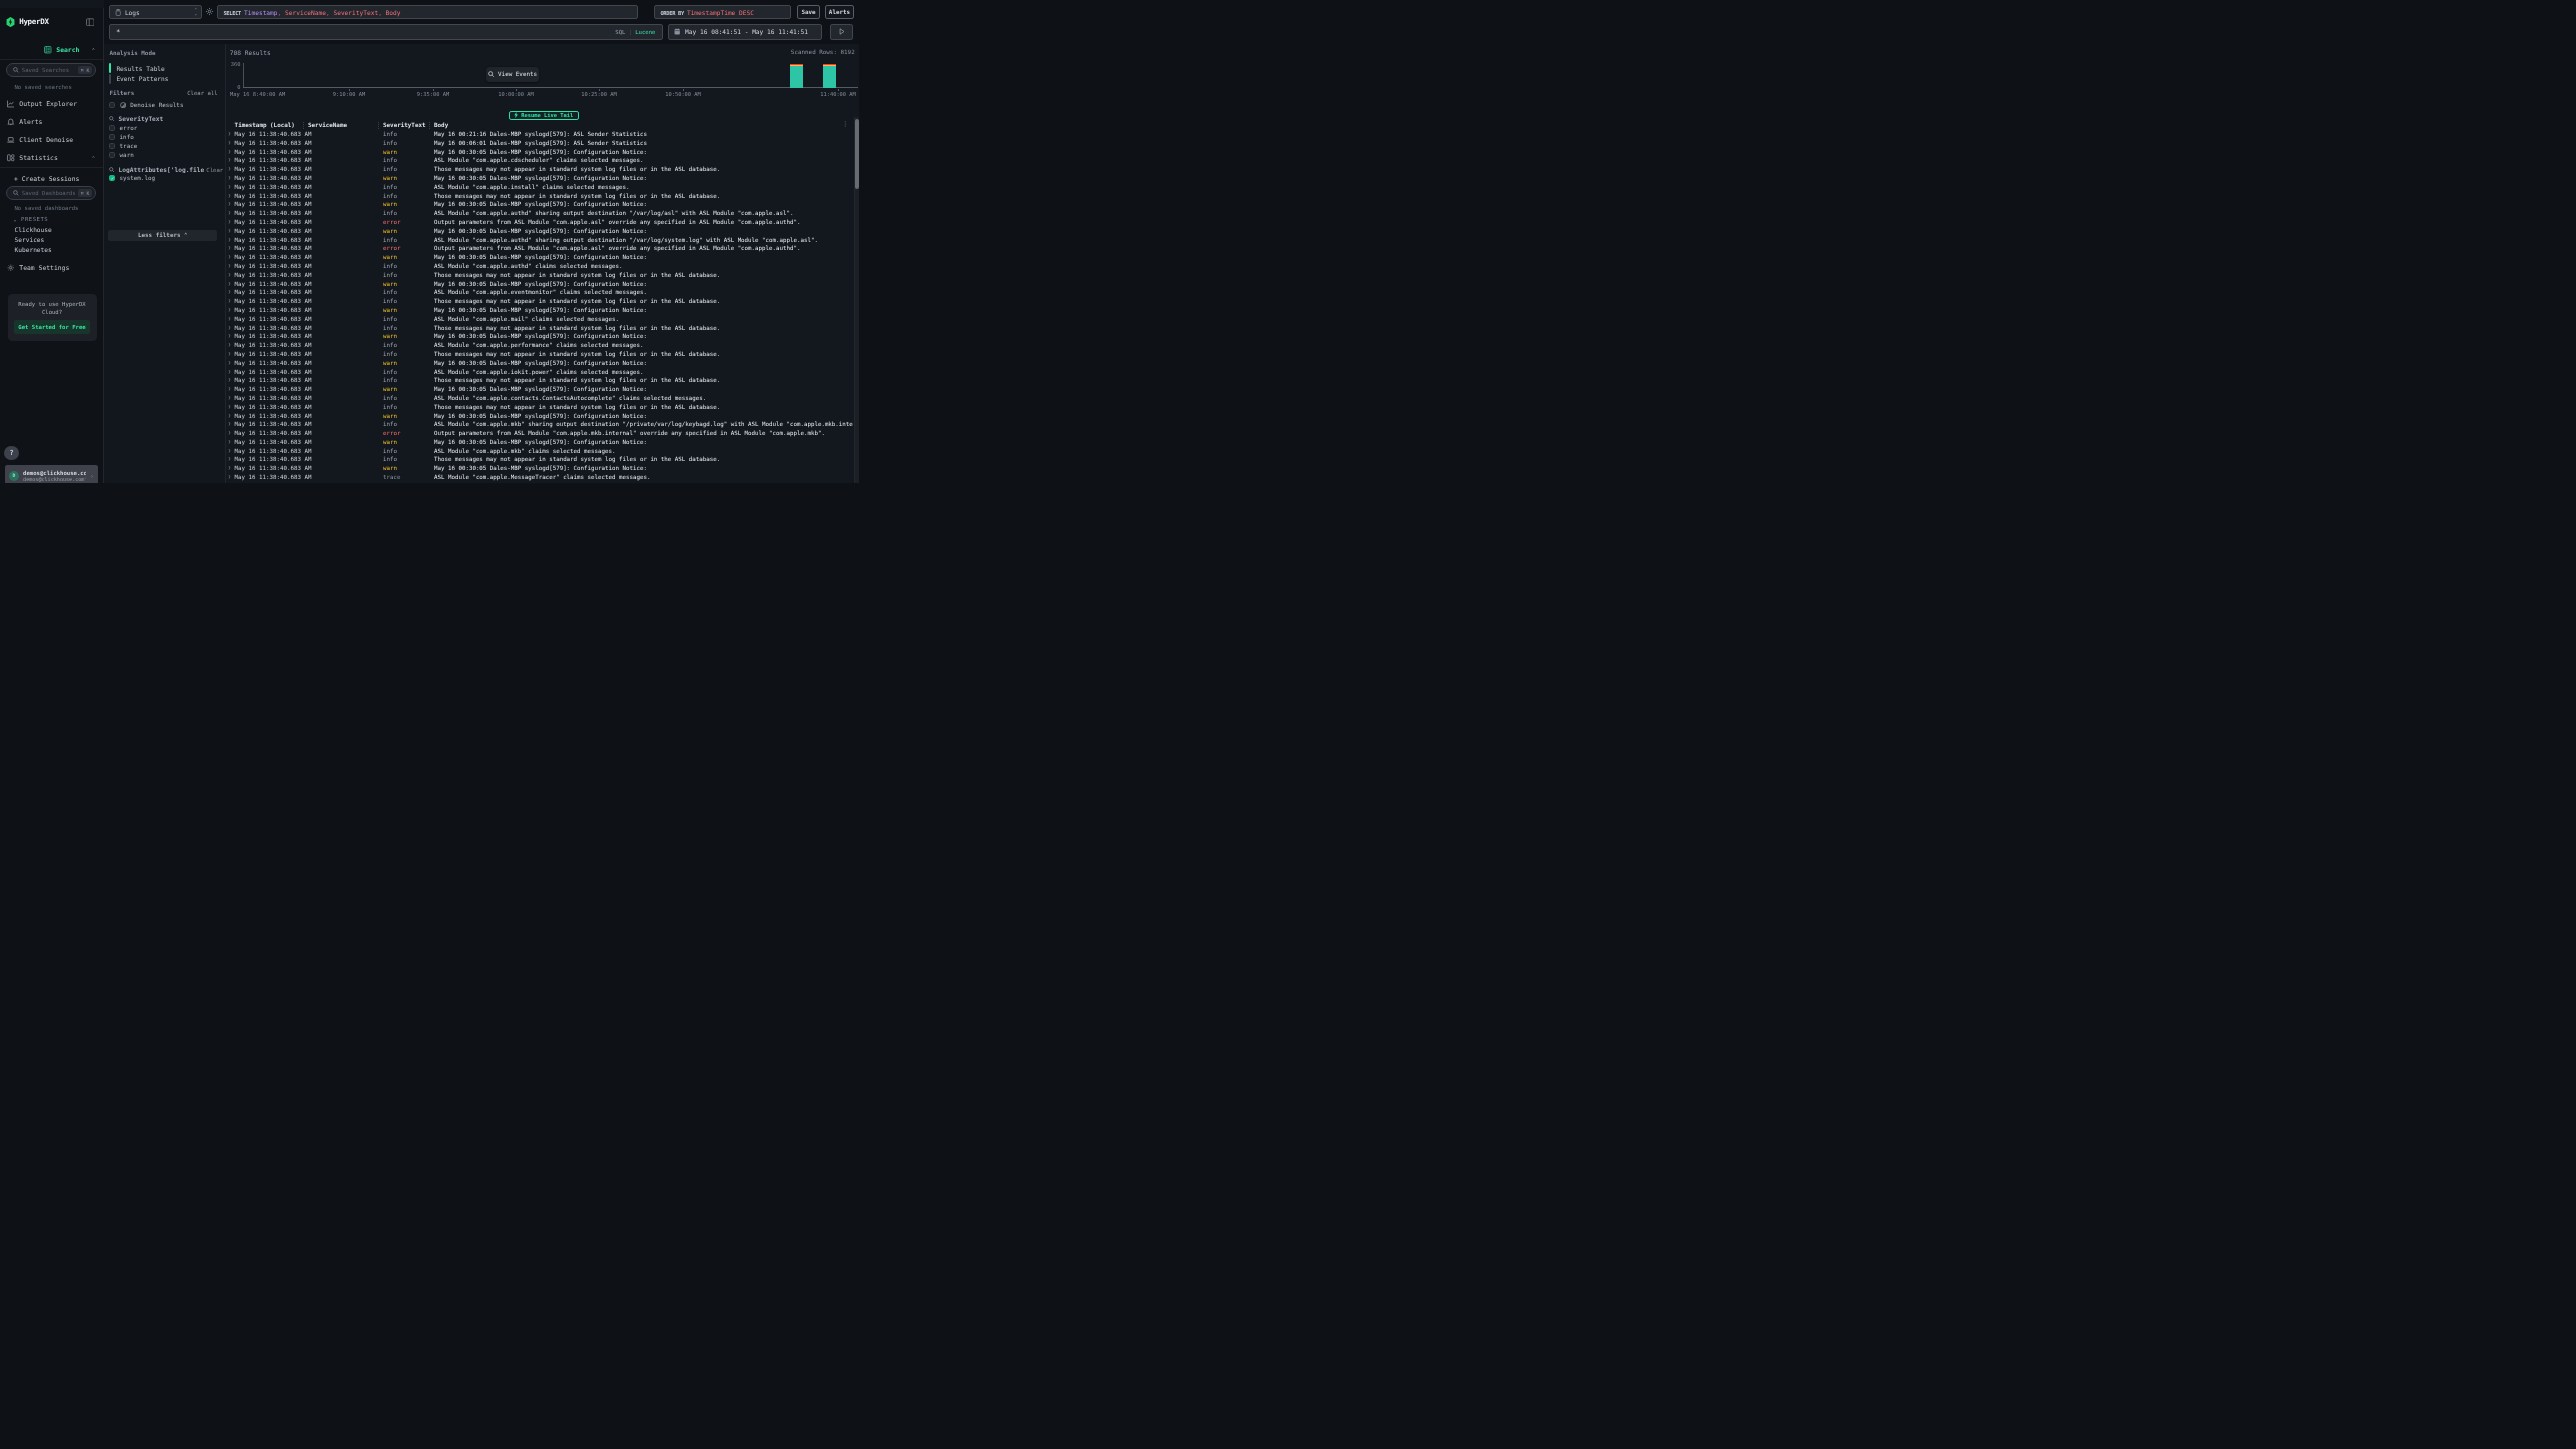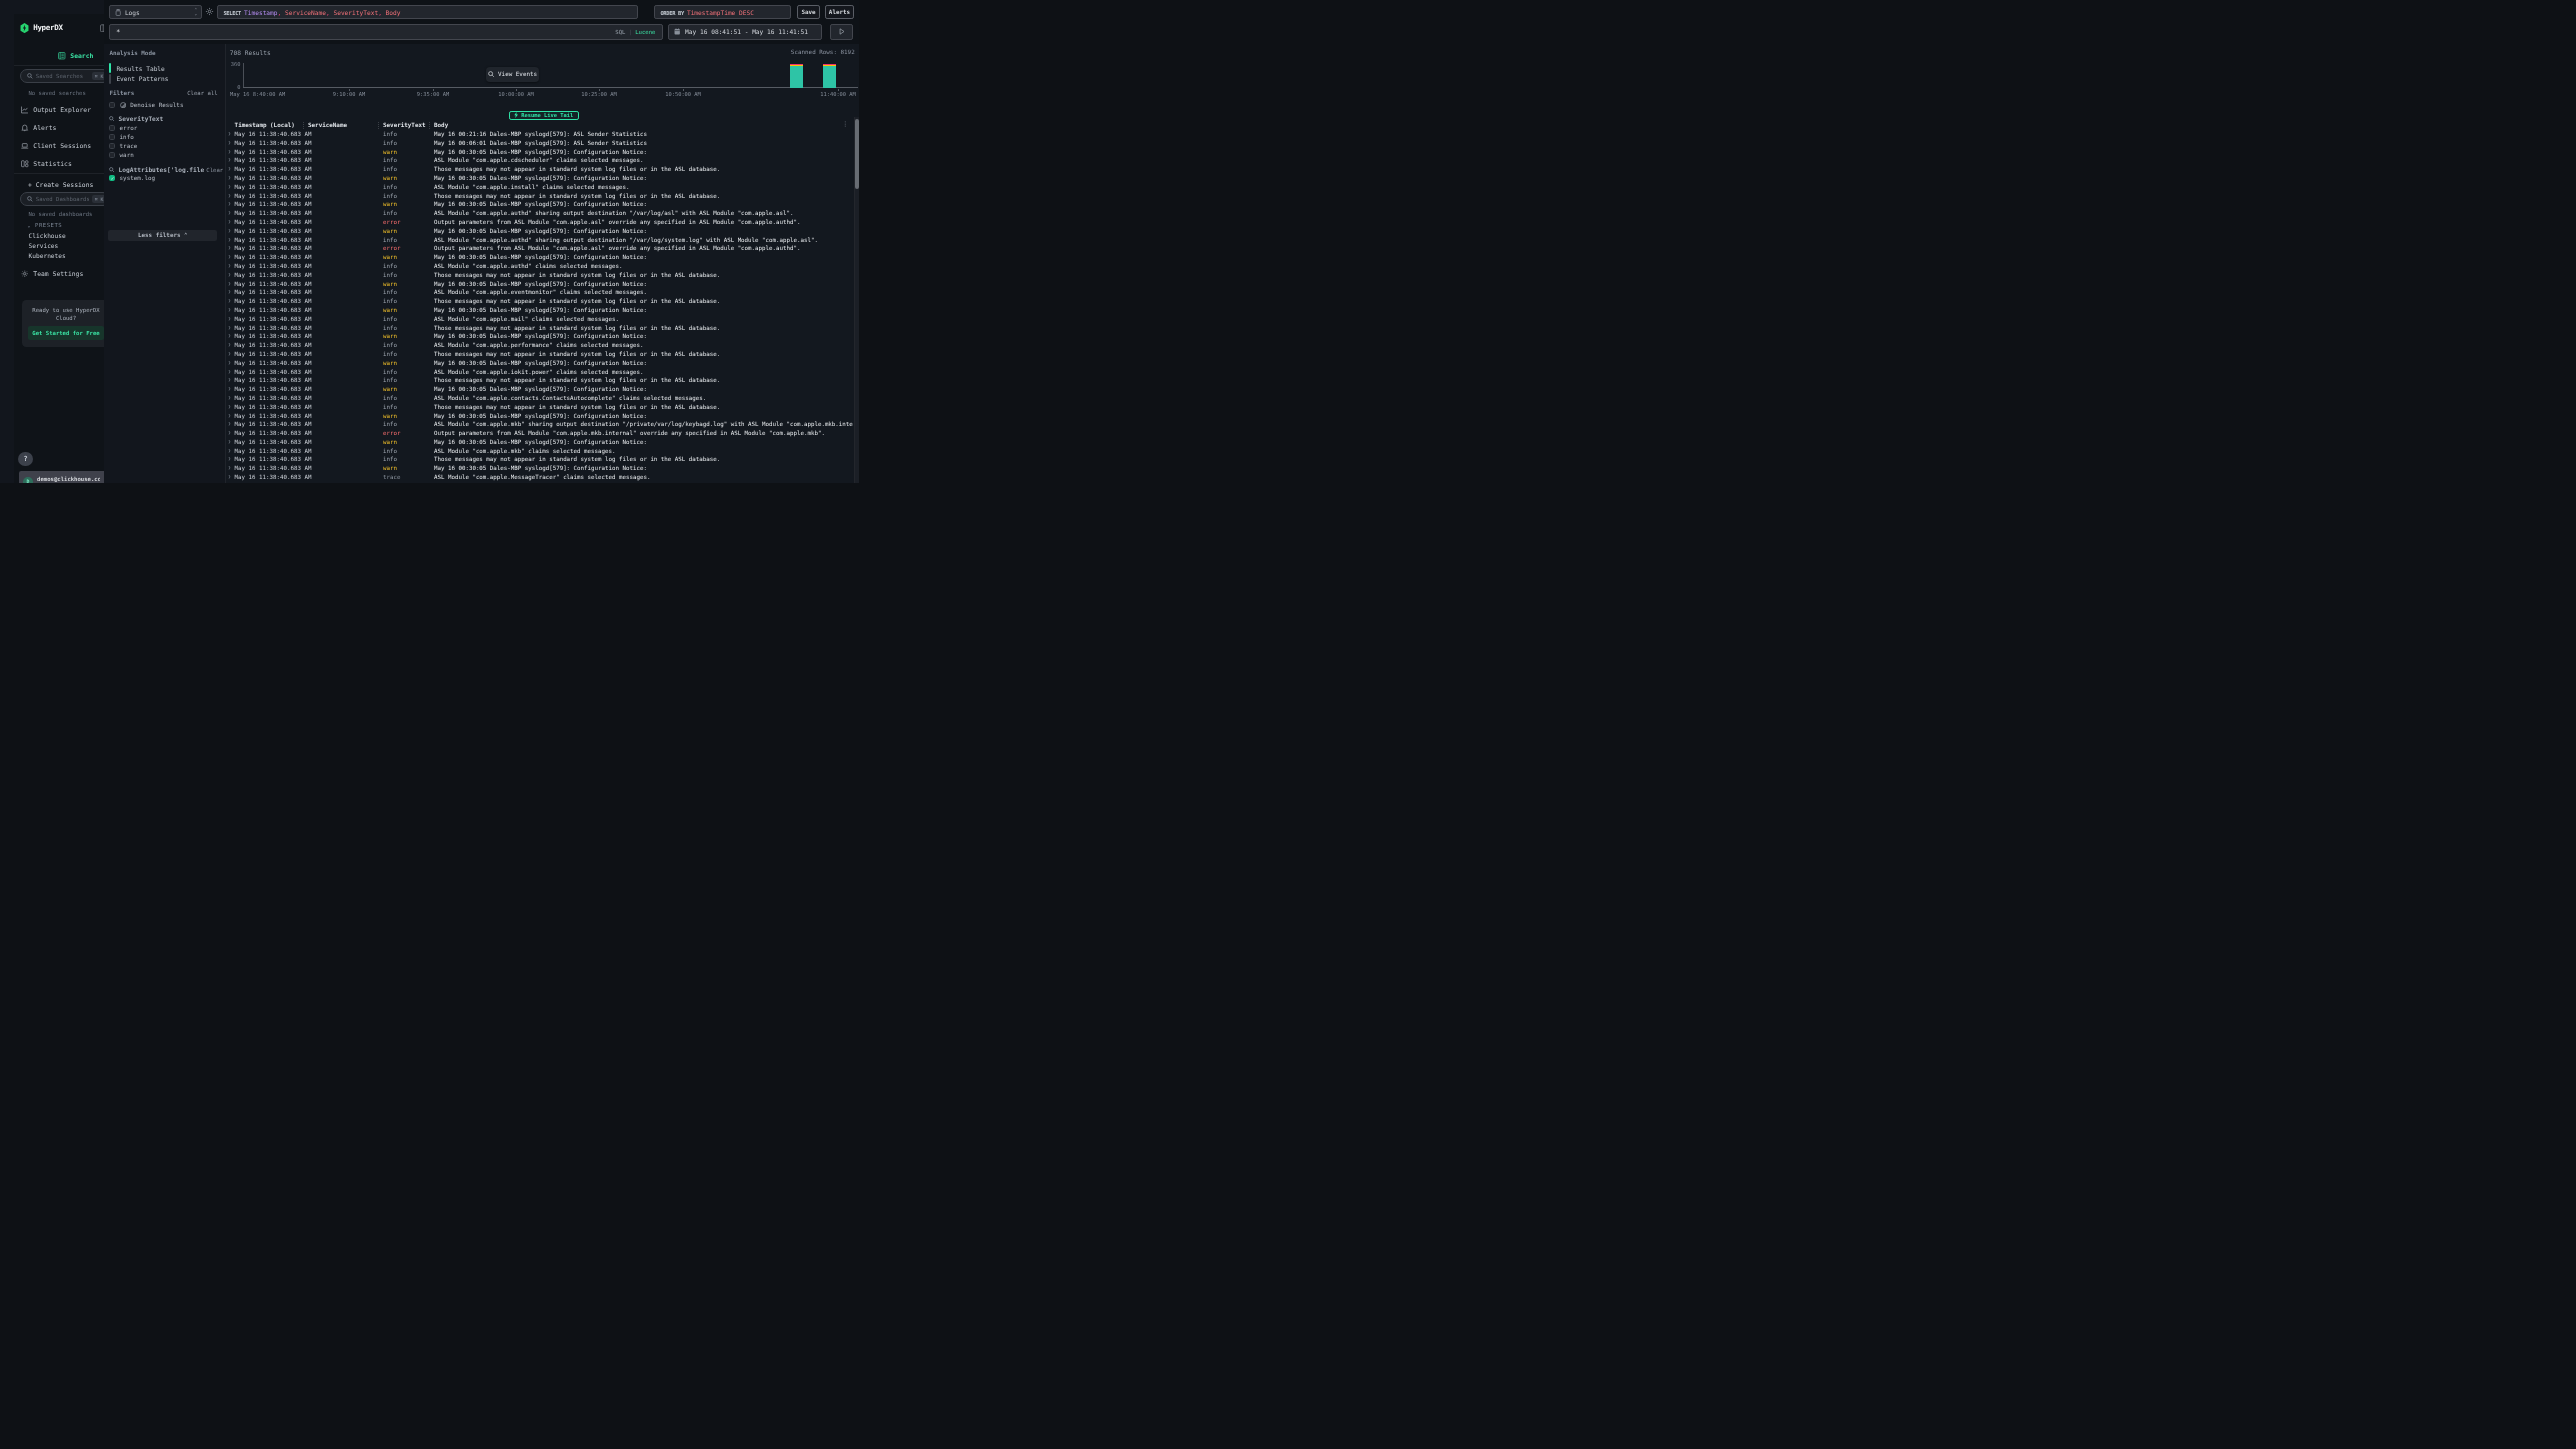--- a/index.html
+++ b/index.html
@@ -1,21 +1,21 @@
 <!DOCTYPE html>
 <html style="font-size:8.6px"><head>
 <meta charset="utf-8">
 <style>
   * { margin:0; padding:0; box-sizing:border-box; }
   html,body { width:859px; height:483px; background:#0e1115; overflow:hidden; }
   body { font-family:"DejaVu Sans Mono","Liberation Mono",monospace; color:#c9cfd7; }
   #app { position:relative; width:859px; height:483px; background:#12161d; }
 
   
-  #sidebar { position:absolute; left:0; top:14px; width:104px; height:483px; background:#0f1318; border-right:0.5px solid #23262c;margin-left:14px; }
+  #sidebar { position:absolute; left:0; top:8px; width:104px; height:483px; background:#0f1318; border-right:0.5px solid #23262c; }
   .brand-row { position:absolute; left:0; top:0; width:104px; height:28px; }
   .brand { position:absolute; left:6.4px; top:8.6px; display:flex; align-items:center; gap:3.8px; }
   .brand-name { font-weight:bold; font-size:7.5px; color:#f2f4f6; letter-spacing:-0.3px; }
   .collapse-btn { position:absolute; right:9.7px; top:9.7px; width:8.6px; height:8.6px; opacity:.75; }
   .nav-item { position:absolute; left:0; width:104px; height:11.8px; display:flex; align-items:center; gap:4.8px; padding-left:7px; font-size:6.4px; color:#c3c9d1; cursor:pointer; }
   .nav-item .chev { position:absolute; right:9px; color:#8b939e; font-size:5.4px; }
   .nav-item.active { color:#3be3a4; font-weight:bold;padding-left:44px; }
   .side-divider { position:absolute; left:0; width:103px; height:0.5px; background:#1e2228; }
   .pill-search { position:absolute; left:6.4px; width:90px; height:14px; background:#1b1f25; border:0.5px solid #3a3f47; border-radius:7.5px; display:flex; align-items:center; gap:3.2px; padding:0 3.2px 0 5.4px; }
   .pill-search input { flex:1; min-width:0; background:transparent; border:none; outline:none; font-family:inherit; font-size:5.6px; color:#aeb5bf; }
@@ -173,21 +173,21 @@
       </span>
       <span>Alerts</span>
     </div>
     <div class="nav-item" style="top:126px">
       <span class="icon">
         <svg width="7.5" height="7.5" viewBox="0 0 14 14" fill="none" stroke="#aab1ba" stroke-width="1.2">
             <rect x="2.5" y="3" width="9" height="6.5" rx="1"></rect>
             <line x1="0.5" y1="11.5" x2="13.5" y2="11.5"></line>
           </svg>
       </span>
-      <span>Client Sessions</span>
+      <span>Client Denoise</span>
     </div>
     <div class="nav-item" style="top:144px">
       <span class="icon">
         <svg width="7.5" height="7.5" viewBox="0 0 14 14" fill="none" stroke="#aab1ba" stroke-width="1.2">
             <rect x="1" y="1.5" width="5" height="11" rx="1"></rect>
             <rect x="8.5" y="1.5" width="4.5" height="4.5" rx="1"></rect>
             <rect x="8.5" y="8" width="4.5" height="4.5" rx="1"></rect>
           </svg>
       </span>
       <span>Statistics</span>

